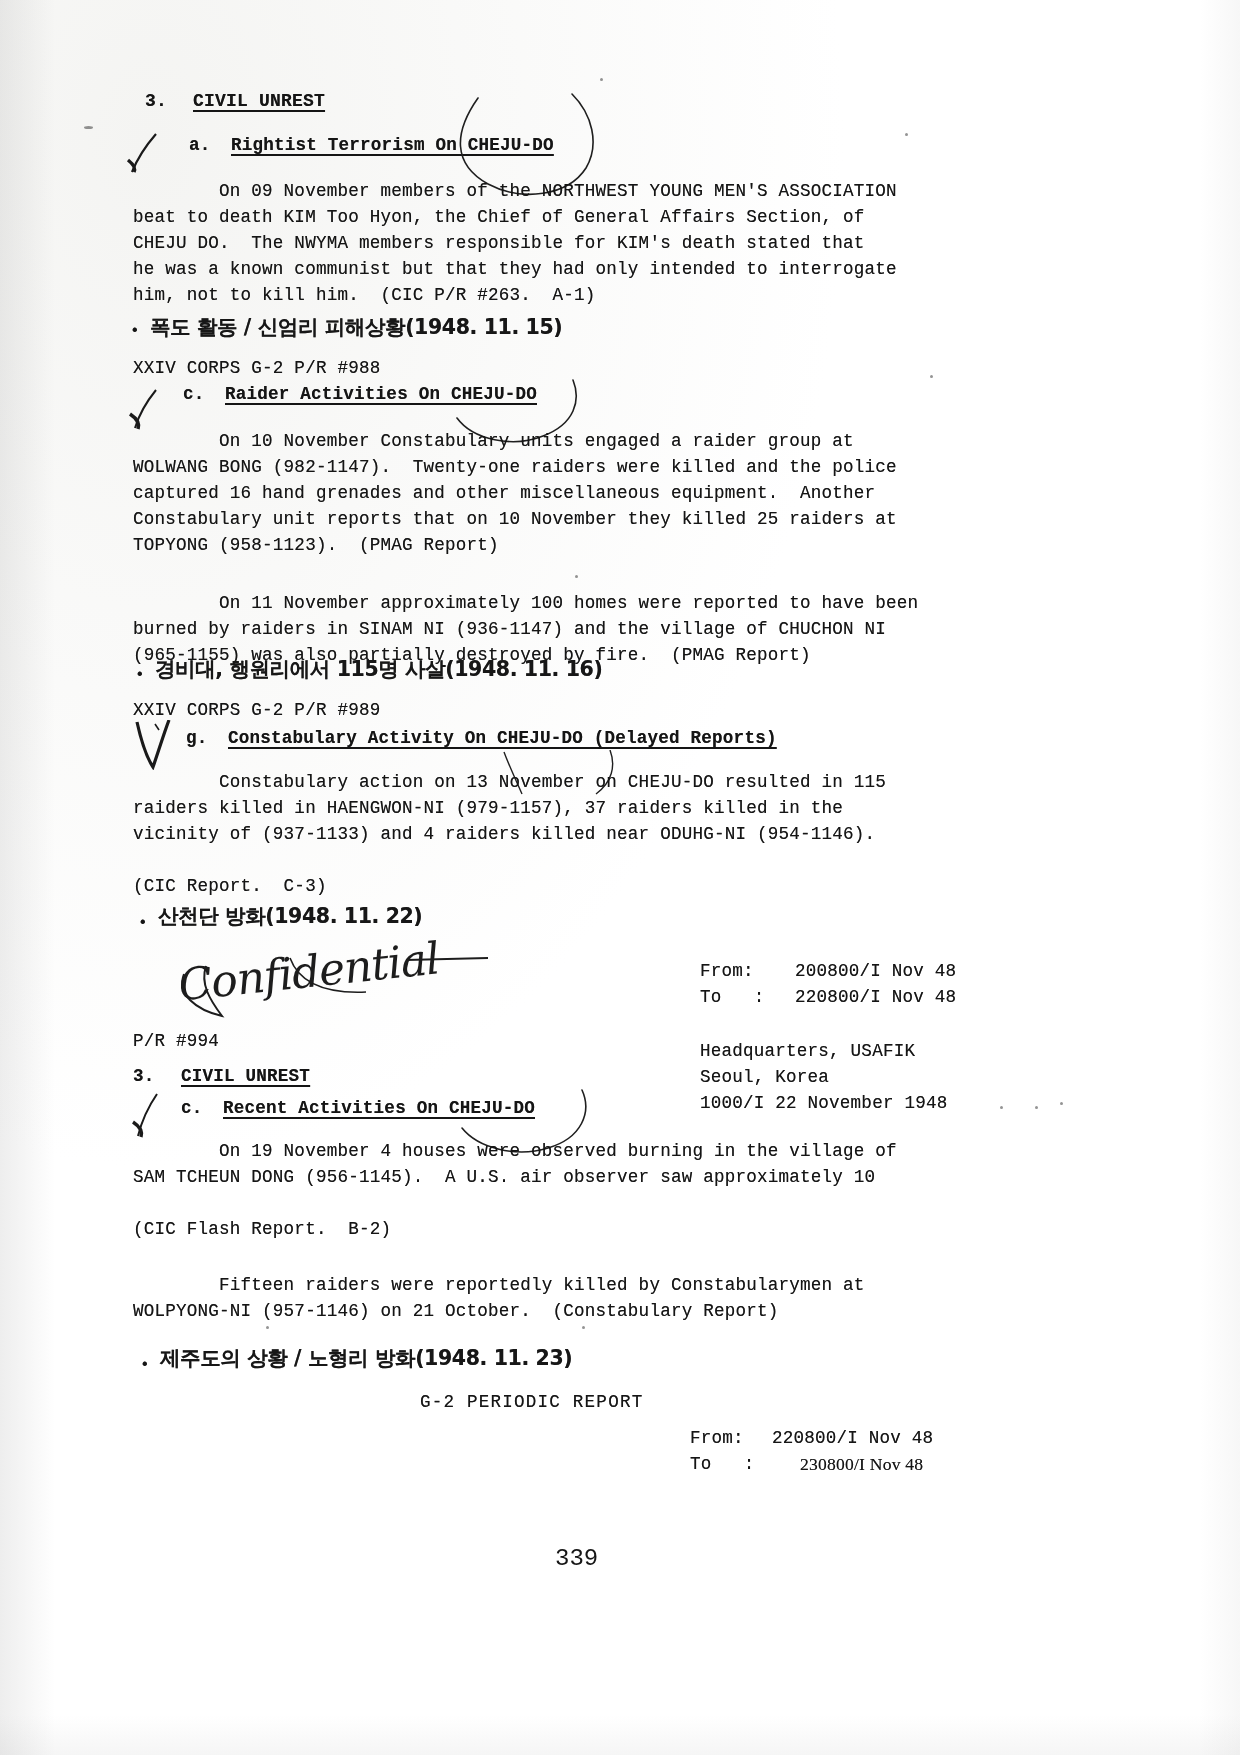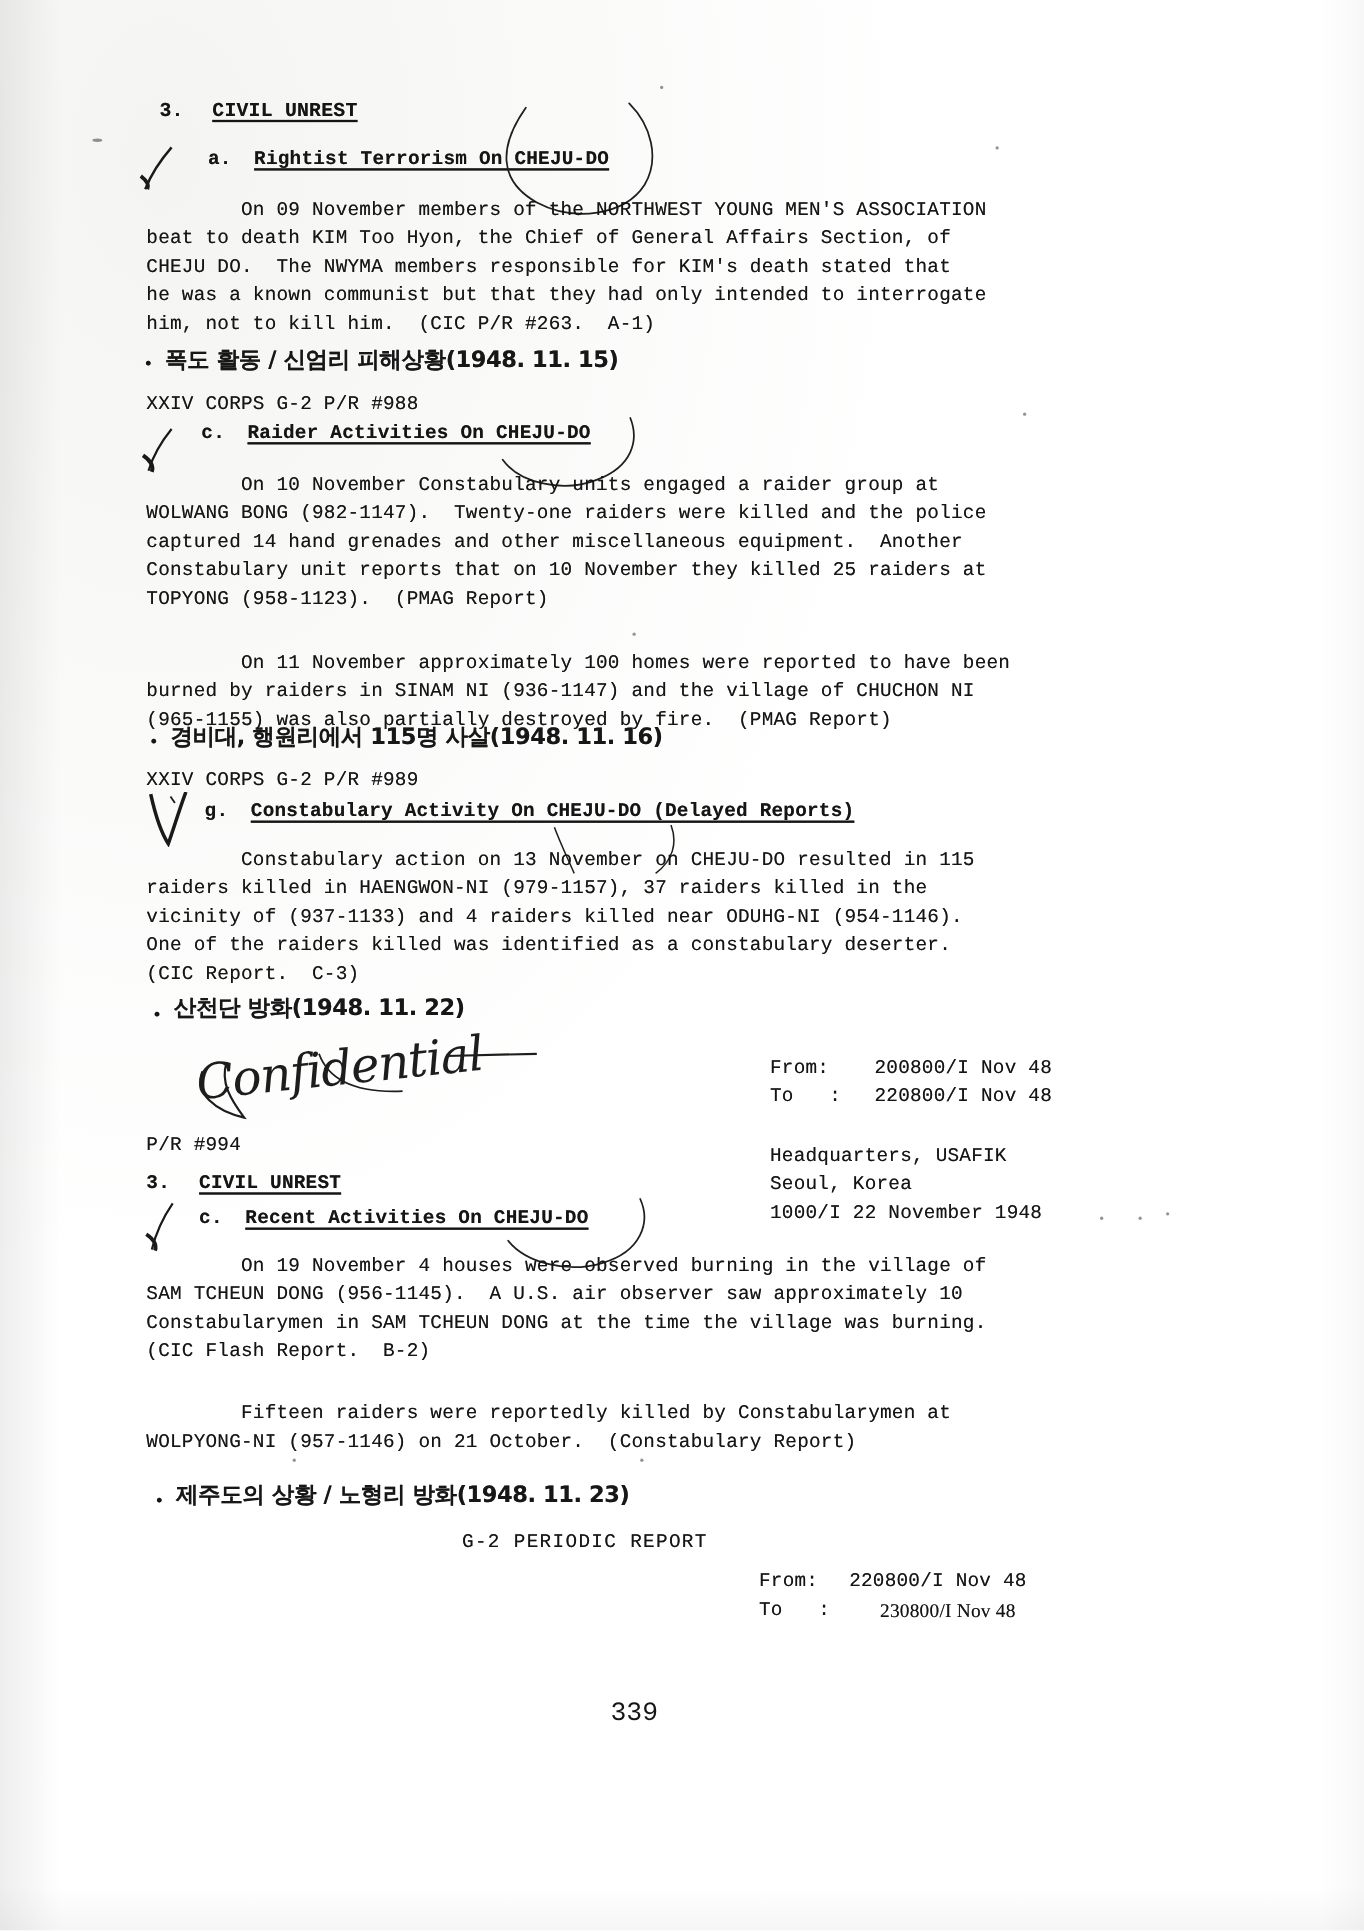--- a/index.html
+++ b/index.html
@@ -110,21 +110,21 @@
 
     <div class="t bold" style="left:183px;top:381px;">c.</div>
     <div class="t bold ul" style="left:225px;top:381px;">Raider Activities On CHEJU-DO</div>
 
     <svg class="pen-circle" style="left:425px;top:378px;width:160px;height:78px;" viewBox="0 0 160 78">
       <path d="M148 2 C156 22, 150 46, 118 58 C88 70, 48 62, 32 40" stroke="#1f1f1f" stroke-width="1.6" fill="none" stroke-linecap="round"></path>
     </svg>
 
     <div class="t para" style="left:133px;top:428px;">        On 10 November Constabulary units engaged a raider group at</div>
     <div class="t para" style="left:133px;top:454px;">WOLWANG BONG (982-1147).  Twenty-one raiders were killed and the police</div>
-    <div class="t para" style="left:133px;top:480px;">captured 14 hand grenades and other miscellaneous equipment.  Another</div>
+    <div class="t para" style="left:133px;top:480px;">captured 16 hand grenades and other miscellaneous equipment.  Another</div>
     <div class="t para" style="left:133px;top:506px;">Constabulary unit reports that on 10 November they killed 25 raiders at</div>
     <div class="t para" style="left:133px;top:532px;">TOPYONG (958-1123).  (PMAG Report)</div>
 
     <div class="t para" style="left:133px;top:590px;">        On 11 November approximately 100 homes were reported to have been</div>
     <div class="t para" style="left:133px;top:616px;">burned by raiders in SINAM NI (936-1147) and the village of CHUCHON NI</div>
     <div class="t para" style="left:133px;top:642px;">(965-1155) was also partially destroyed by fire.  (PMAG Report)</div>
 
     <div class="t" style="left:135px;top:662px;font-size:16px;">•</div>
     <div class="kr t" style="left:155px;top:656px;">경비대, 행원리에서 115명 사살(1948. 11. 16)</div>
 
@@ -139,21 +139,20 @@
     <div class="t bold ul" style="left:228px;top:725px;">Constabulary Activity On CHEJU-DO (Delayed Reports)</div>
 
     <svg class="pen-circle" style="left:500px;top:750px;width:130px;height:50px;" viewBox="0 0 130 50">
       <path d="M4 2 C10 18, 16 30, 22 44" stroke="#1f1f1f" stroke-width="1.4" fill="none"></path>
       <path d="M110 0 C116 16, 112 32, 96 44" stroke="#1f1f1f" stroke-width="1.4" fill="none"></path>
     </svg>
 
     <div class="t para" style="left:133px;top:769px;">        Constabulary action on 13 November on CHEJU-DO resulted in 115</div>
     <div class="t para" style="left:133px;top:795px;">raiders killed in HAENGWON-NI (979-1157), 37 raiders killed in the</div>
     <div class="t para" style="left:133px;top:821px;">vicinity of (937-1133) and 4 raiders killed near ODUHG-NI (954-1146).</div>
-    <div class="t para" style="left:133px;top:847px;">One of the raiders killed was identified as a constabulary deserter.</div>
     <div class="t para" style="left:133px;top:873px;">(CIC Report.  C-3)</div>
 
     <div class="t" style="left:138px;top:910px;font-size:16px;">•</div>
     <div class="kr t" style="left:158px;top:903px;">산천단 방화(1948. 11. 22)</div>
 
     <div class="stamp" style="left:178px;top:946px;">Confidential</div>
     <svg style="position:absolute;left:170px;top:940px;width:330px;height:90px;" viewBox="0 0 330 90">
       <path d="M14 34 C6 54, 26 70, 52 76 C40 60, 30 44, 36 26" stroke="#1d1d1d" stroke-width="2" fill="none"></path>
       <path d="M120 18 C128 40, 150 54, 196 52" stroke="#1d1d1d" stroke-width="1.6" fill="none"></path>
       <path d="M236 20 L318 18" stroke="#1d1d1d" stroke-width="2" fill="none"></path>
@@ -180,21 +179,20 @@
 
     <div class="t bold" style="left:181px;top:1095px;">c.</div>
     <div class="t bold ul" style="left:223px;top:1095px;text-align:right;">Recent Activities On CHEJU-DO</div>
 
     <svg class="pen-circle" style="left:430px;top:1088px;width:170px;height:72px;" viewBox="0 0 170 72">
       <path d="M152 2 C162 24, 152 50, 118 60 C86 70, 48 60, 32 40" stroke="#1f1f1f" stroke-width="1.6" fill="none" stroke-linecap="round"></path>
     </svg>
 
     <div class="t para" style="left:133px;top:1138px;">        On 19 November 4 houses were observed burning in the village of</div>
     <div class="t para" style="left:133px;top:1164px;">SAM TCHEUN DONG (956-1145).  A U.S. air observer saw approximately 10</div>
-    <div class="t para" style="left:133px;top:1190px;">Constabularymen in SAM TCHEUN DONG at the time the village was burning.</div>
     <div class="t para" style="left:133px;top:1216px;">(CIC Flash Report.  B-2)</div>
 
     <div class="t para" style="left:133px;top:1272px;">        Fifteen raiders were reportedly killed by Constabularymen at</div>
     <div class="t para" style="left:133px;top:1298px;">WOLPYONG-NI (957-1146) on 21 October.  (Constabulary Report)</div>
 
     <div class="t" style="left:140px;top:1352px;font-size:16px;">•</div>
     <div class="kr t" style="left:160px;top:1345px;">제주도의 상황 / 노형리 방화(1948. 11. 23)</div>
 
     <div class="t" style="left:420px;top:1389px;letter-spacing:1.2px;">G-2 PERIODIC REPORT</div>
 

